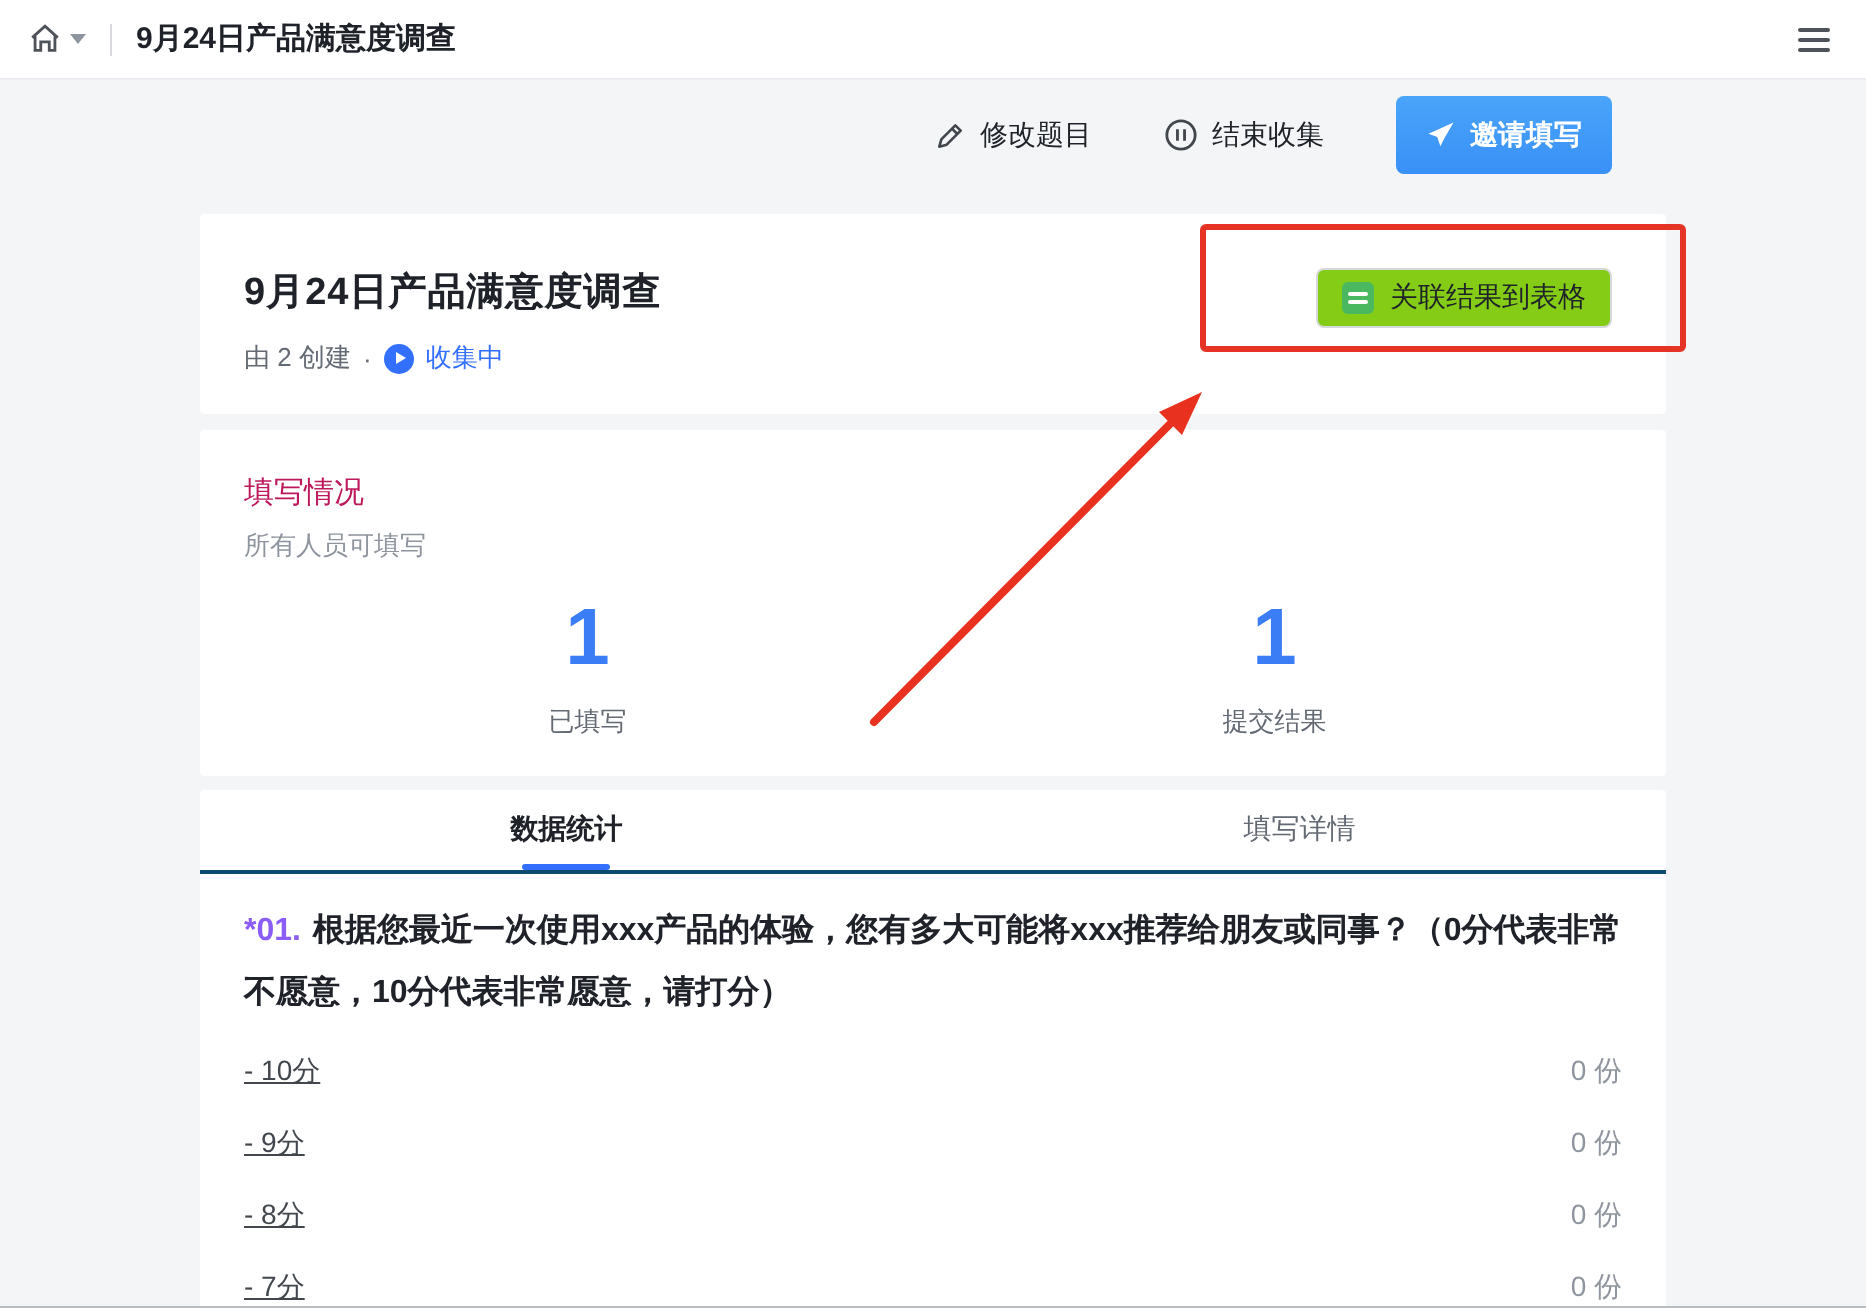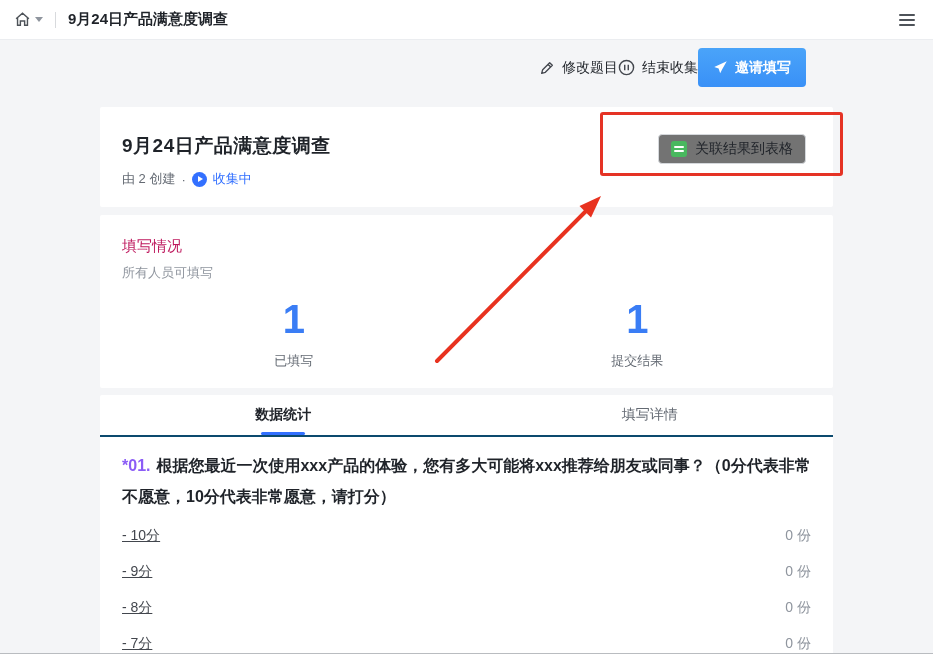--- a/index.html
+++ b/index.html
@@ -19,21 +19,21 @@
     width:0; height:0; border-left:4px solid transparent; border-right:4px solid transparent;
     border-top:5px solid #8f959e;
   }
   .topbar-divider { width:1px; height:16px; background:#d8dadd; margin:0 12px; }
   .topbar-title { font-size:15px; font-weight:bold; color:#1f2329; }
   .hamburger { margin-left:auto; display:flex; flex-direction:column; gap:3px; cursor:pointer; padding:4px; }
   .hamburger span { display:block; width:16px; height:2px; background:#4e5359; border-radius:1px; }
   
   .toolbar {
     height:55px; display:flex; align-items:center; justify-content:flex-end;
-    padding-right:127px;
+    gap:36px; padding-right:127px;
   }
   .tool-item { display:flex; align-items:center; gap:7px; font-size:14px; color:#1f2329; cursor:pointer; }
   .btn-invite {
     display:flex; align-items:center; gap:7px; height:39px; padding:0 15px;
     background:linear-gradient(180deg,#4aa4f9,#3990f7); color:#fff; font-size:14px;
     border:none; border-radius:4px; cursor:pointer; font-weight:bold;
     font-family:inherit;
   }
   
   .content { position:absolute; left:100px; top:107px; width:733px; }
@@ -47,21 +47,21 @@
     display:inline-flex; align-items:center; justify-content:center;
   }
   .play-badge i {
     display:block; width:0; height:0; margin-left:2px;
     border-top:3.5px solid transparent; border-bottom:3.5px solid transparent;
     border-left:5.5px solid #fff;
   }
   .status-link { color:#3370ff; cursor:pointer; }
   .btn-link-table {
     position:absolute; right:27px; top:27px; height:30px; padding:0 12px;
-    display:flex; align-items:center; gap:8px; background:#737373;
+    display:flex; align-items:center; gap:8px; background:#84cc16;
     border:1px solid #d5d8dc; border-radius:4px; font-size:14px; color:#1f2329;
     cursor:pointer; font-family:inherit;
   }
   .sheet-icon {
     width:16px; height:16px; background:#49b85f; border-radius:3px;
     display:inline-flex; flex-direction:column; justify-content:center; gap:2px; padding:0 3px;
   }
   .sheet-icon b { display:block; height:2px; background:#fff; border-radius:1px; }
   
   .card-fill { height:173px; margin-bottom:7px; padding:22px 24px 0 22px; }

